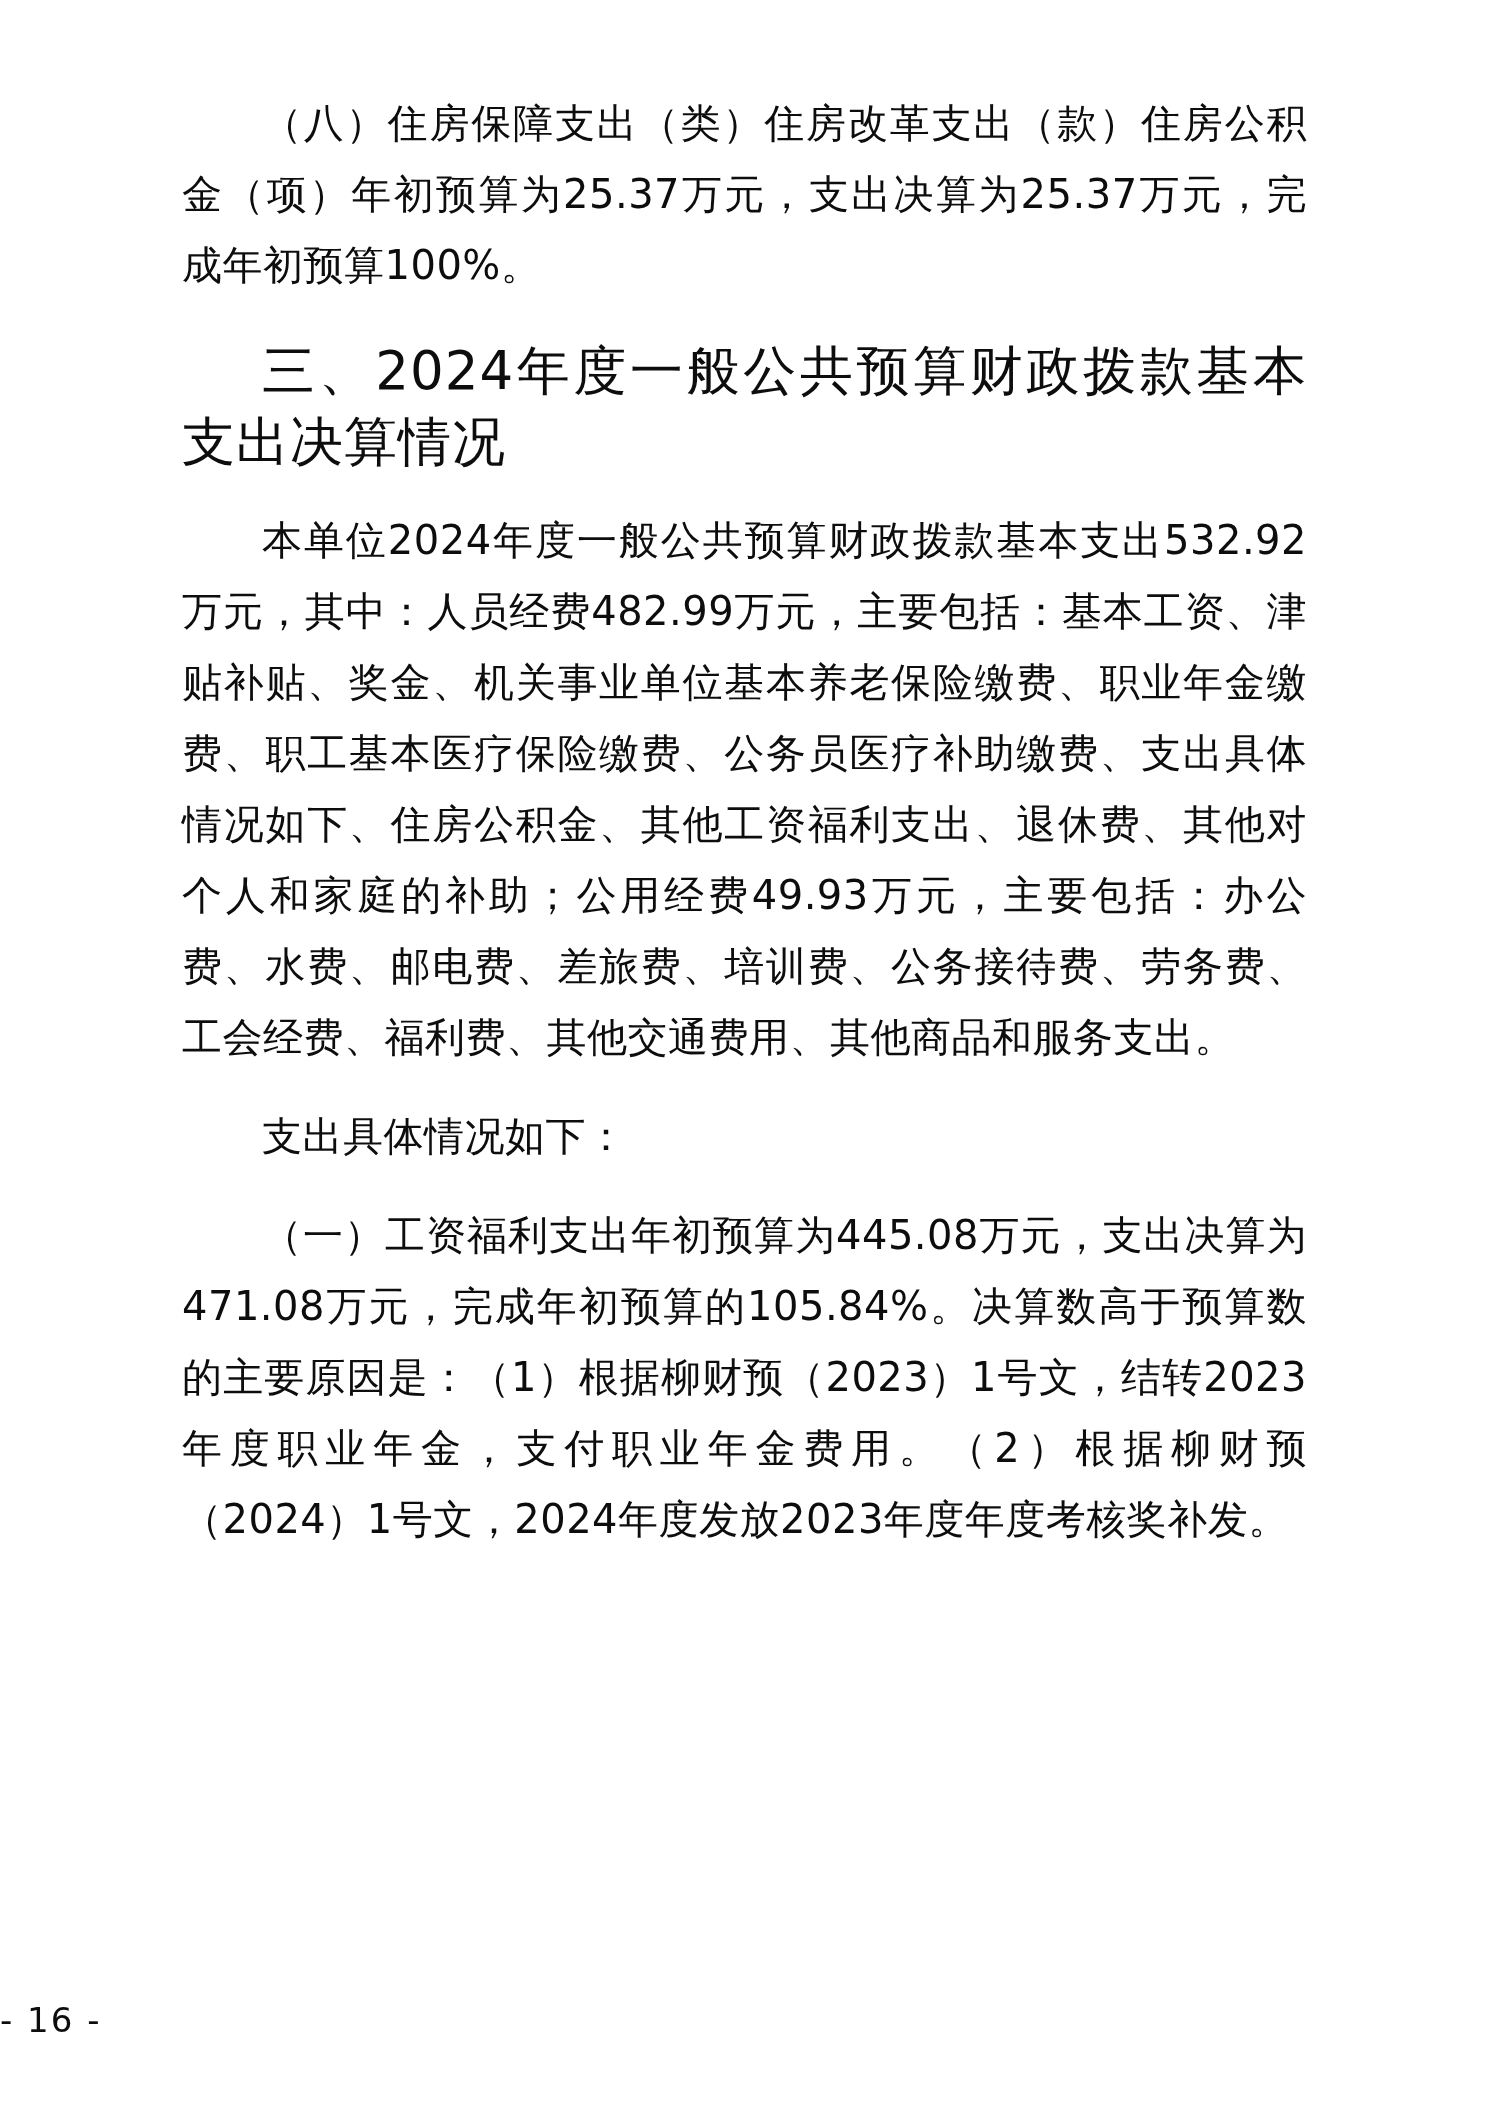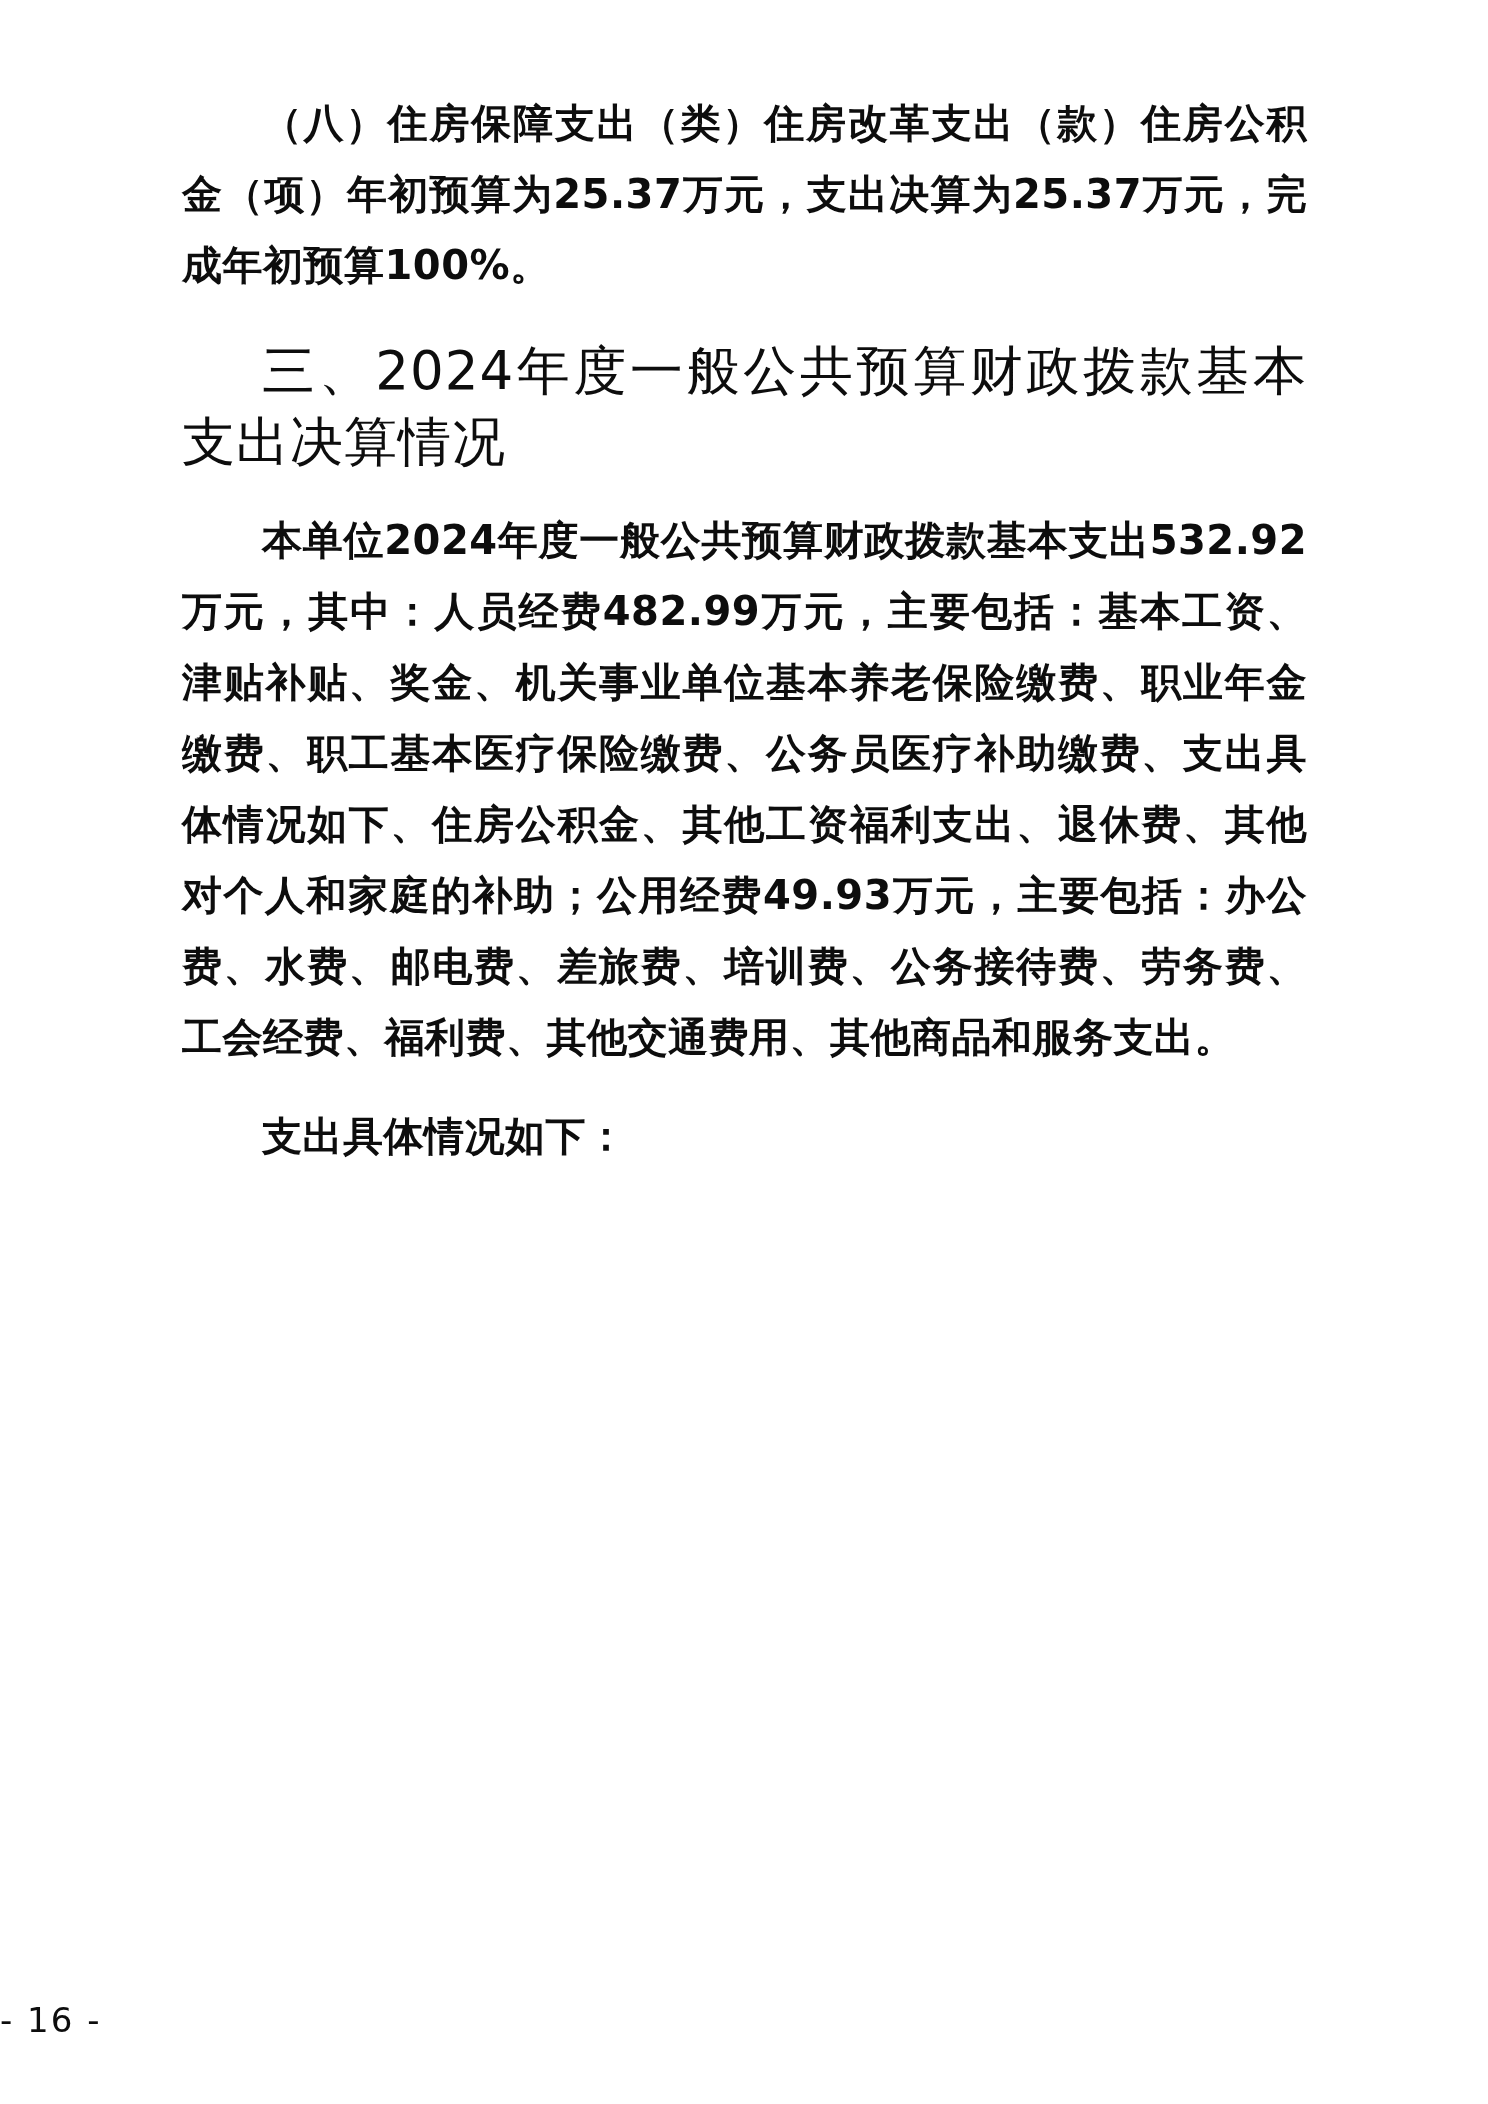--- a/index.html
+++ b/index.html
@@ -23,21 +23,21 @@
     top: 88px;
     width: 1125px;
   }
   p {
     margin: 0 0 0 0;
     font-size: 40px;
     line-height: 71px;
     letter-spacing: 0.5px;
     text-align: justify;
     text-justify: inter-ideograph;
-    font-weight: 700;
+    font-weight: 400;
   }
   .indent {
     text-indent: 80px;
   }
   .section-title {
     font-size: 53px;
     line-height: 71px;
     font-weight: 400;
     text-indent: 80px;
     margin-top: 34px;
@@ -66,19 +66,20 @@
   <div class="content">
 
     <p class="indent">（八）住房保障支出（类）住房改革支出（款）住房公积金（项）年初预算为25.37万元，支出决算为25.37万元，完成年初预算100%。</p>
 
     <p class="section-title">三、2024年度一般公共预算财政拨款基本支出决算情况</p>
 
     <p class="indent para-gap">本单位2024年度一般公共预算财政拨款基本支出532.92万元，其中：人员经费482.99万元，主要包括：基本工资、津贴补贴、奖金、机关事业单位基本养老保险缴费、职业年金缴费、职工基本医疗保险缴费、公务员医疗补助缴费、支出具体情况如下、住房公积金、其他工资福利支出、退休费、其他对个人和家庭的补助；公用经费49.93万元，主要包括：办公费、水费、邮电费、差旅费、培训费、公务接待费、劳务费、工会经费、福利费、其他交通费用、其他商品和服务支出。</p>
 
     <p class="indent para-gap">支出具体情况如下：</p>
 
+    <p class="indent para-gap">（一）工资福利支出年初预算为445.08万元，支出决算为471.08万元，完成年初预算的105.84%。决算数高于预算数的主要原因是：（1）根据柳财预（2023）1号文，结转2023年度职业年金，支付职业年金费用。（2）根据柳财预（2024）1号文，2024年度发放2023年度年度考核奖补发。</p>
 
 
   </div>
 
   <div class="footer">- 16 -</div>
 
 </div>
 
 </body></html>

